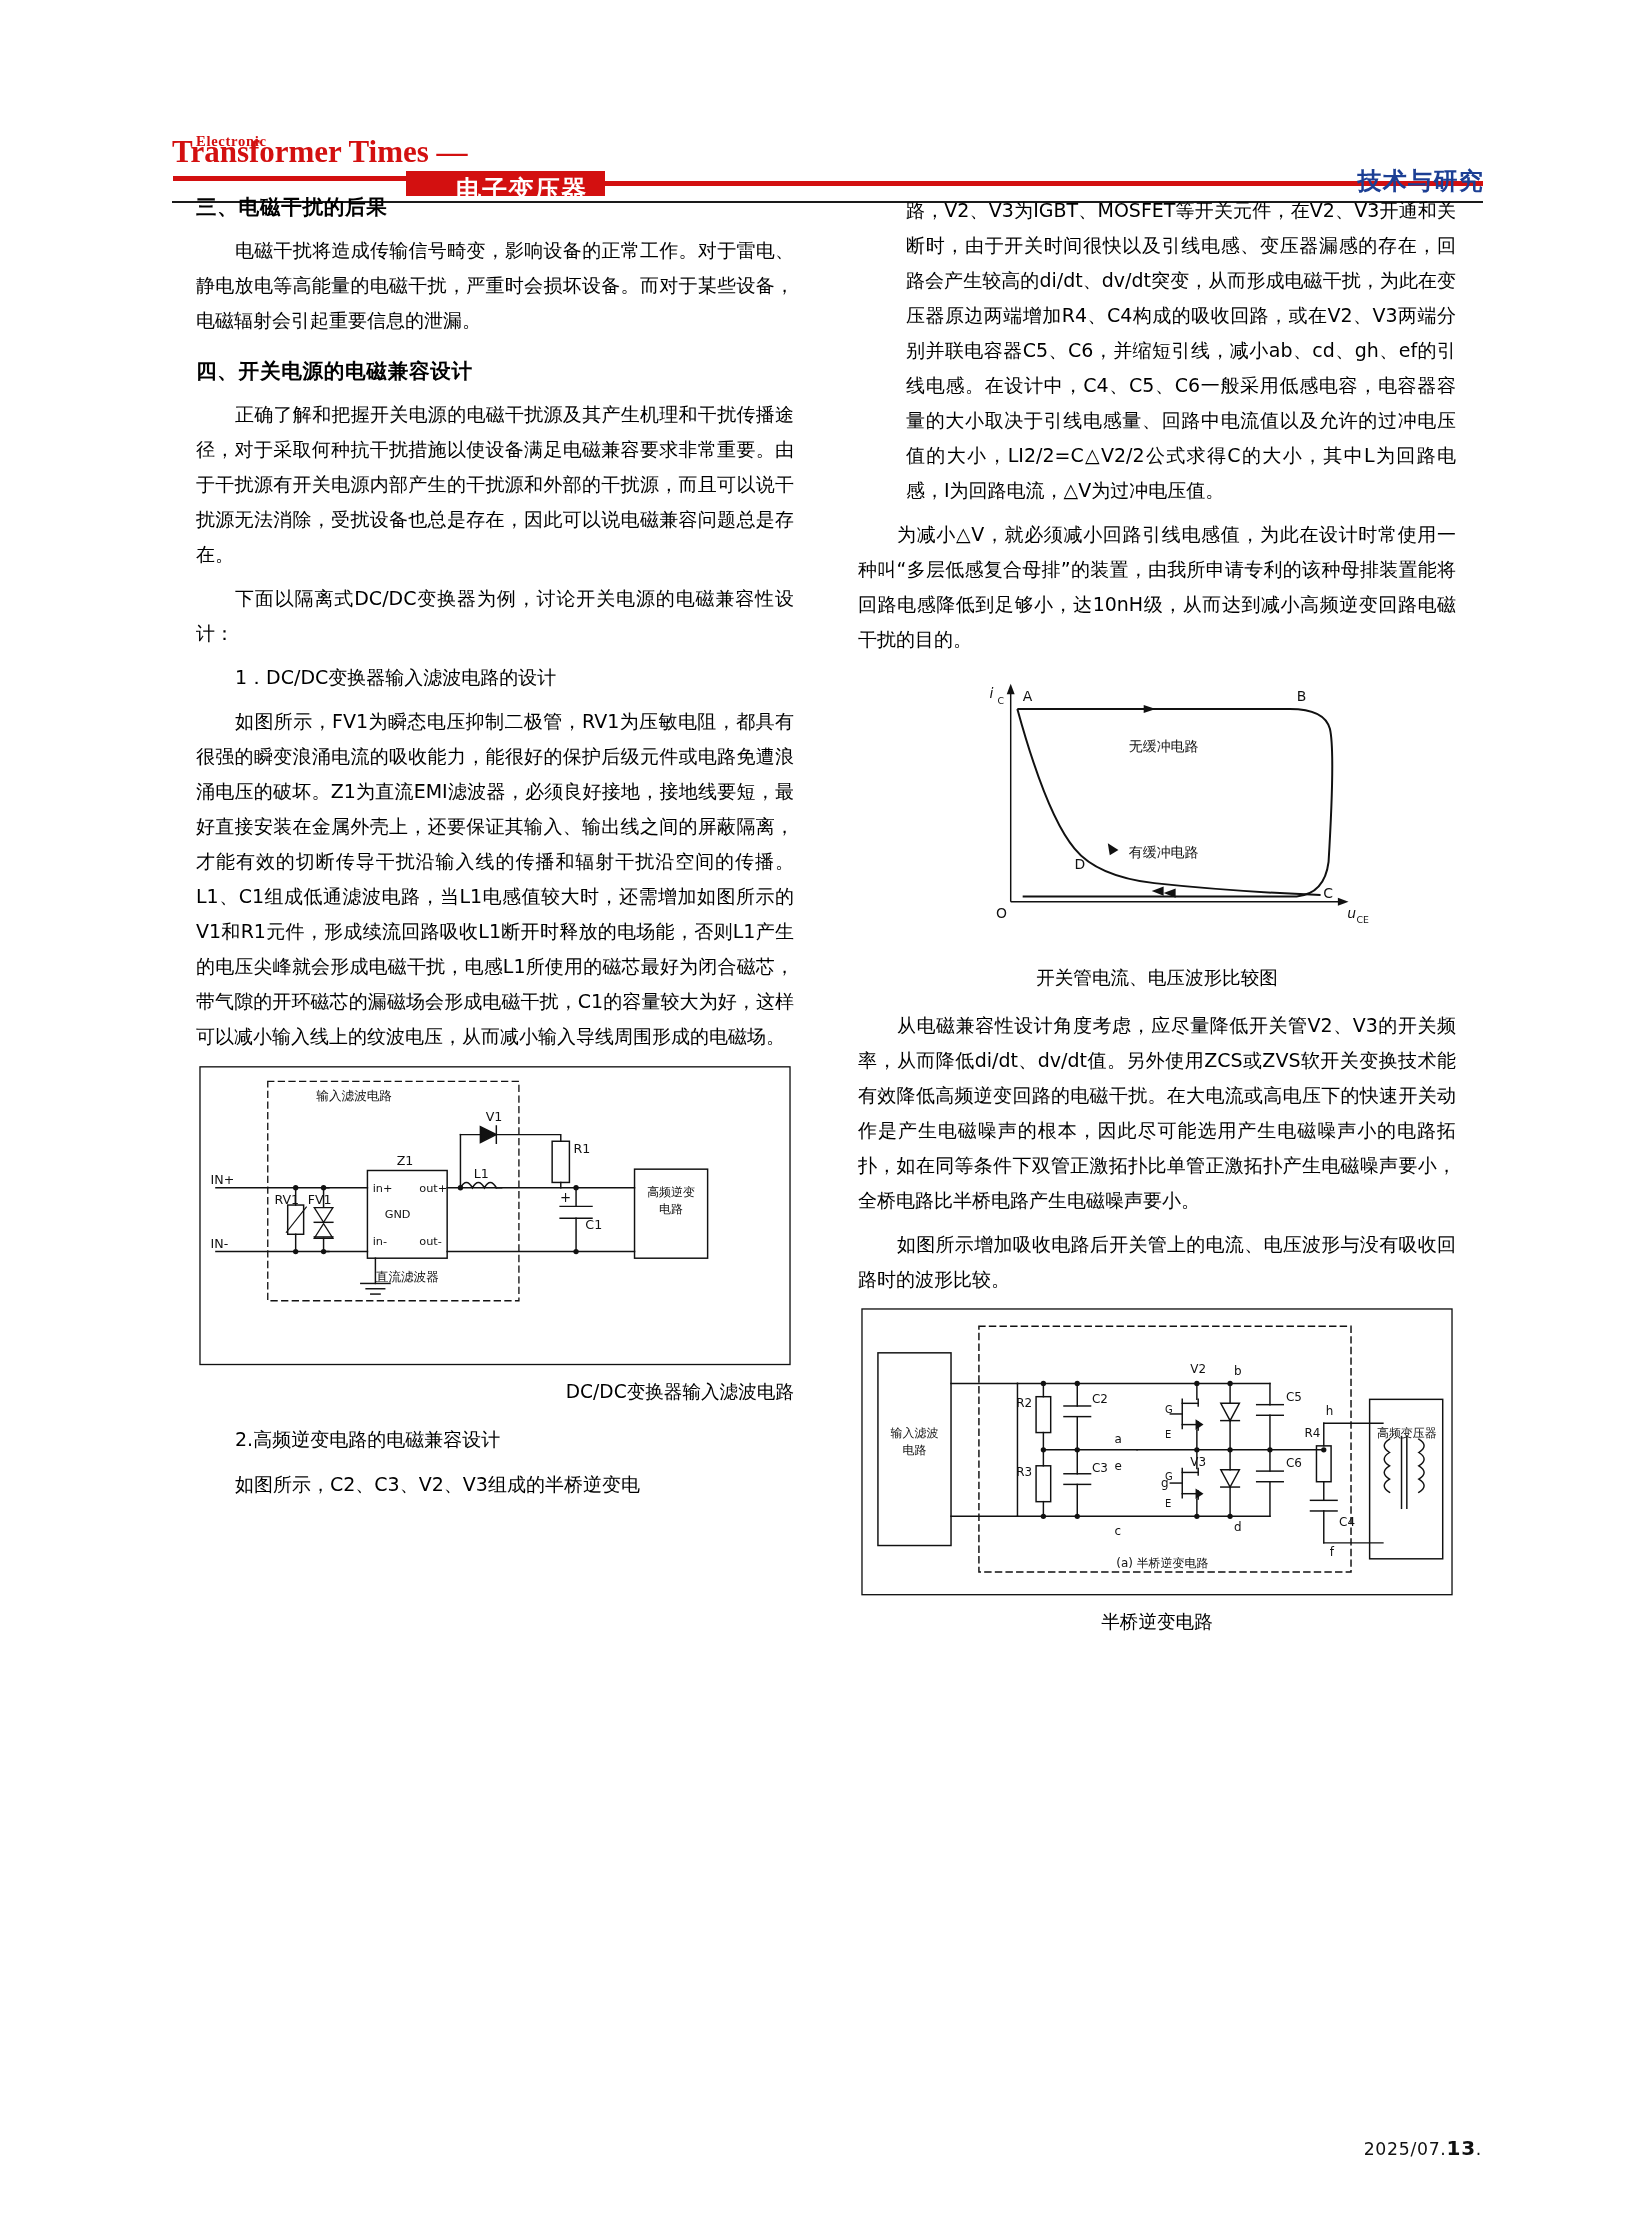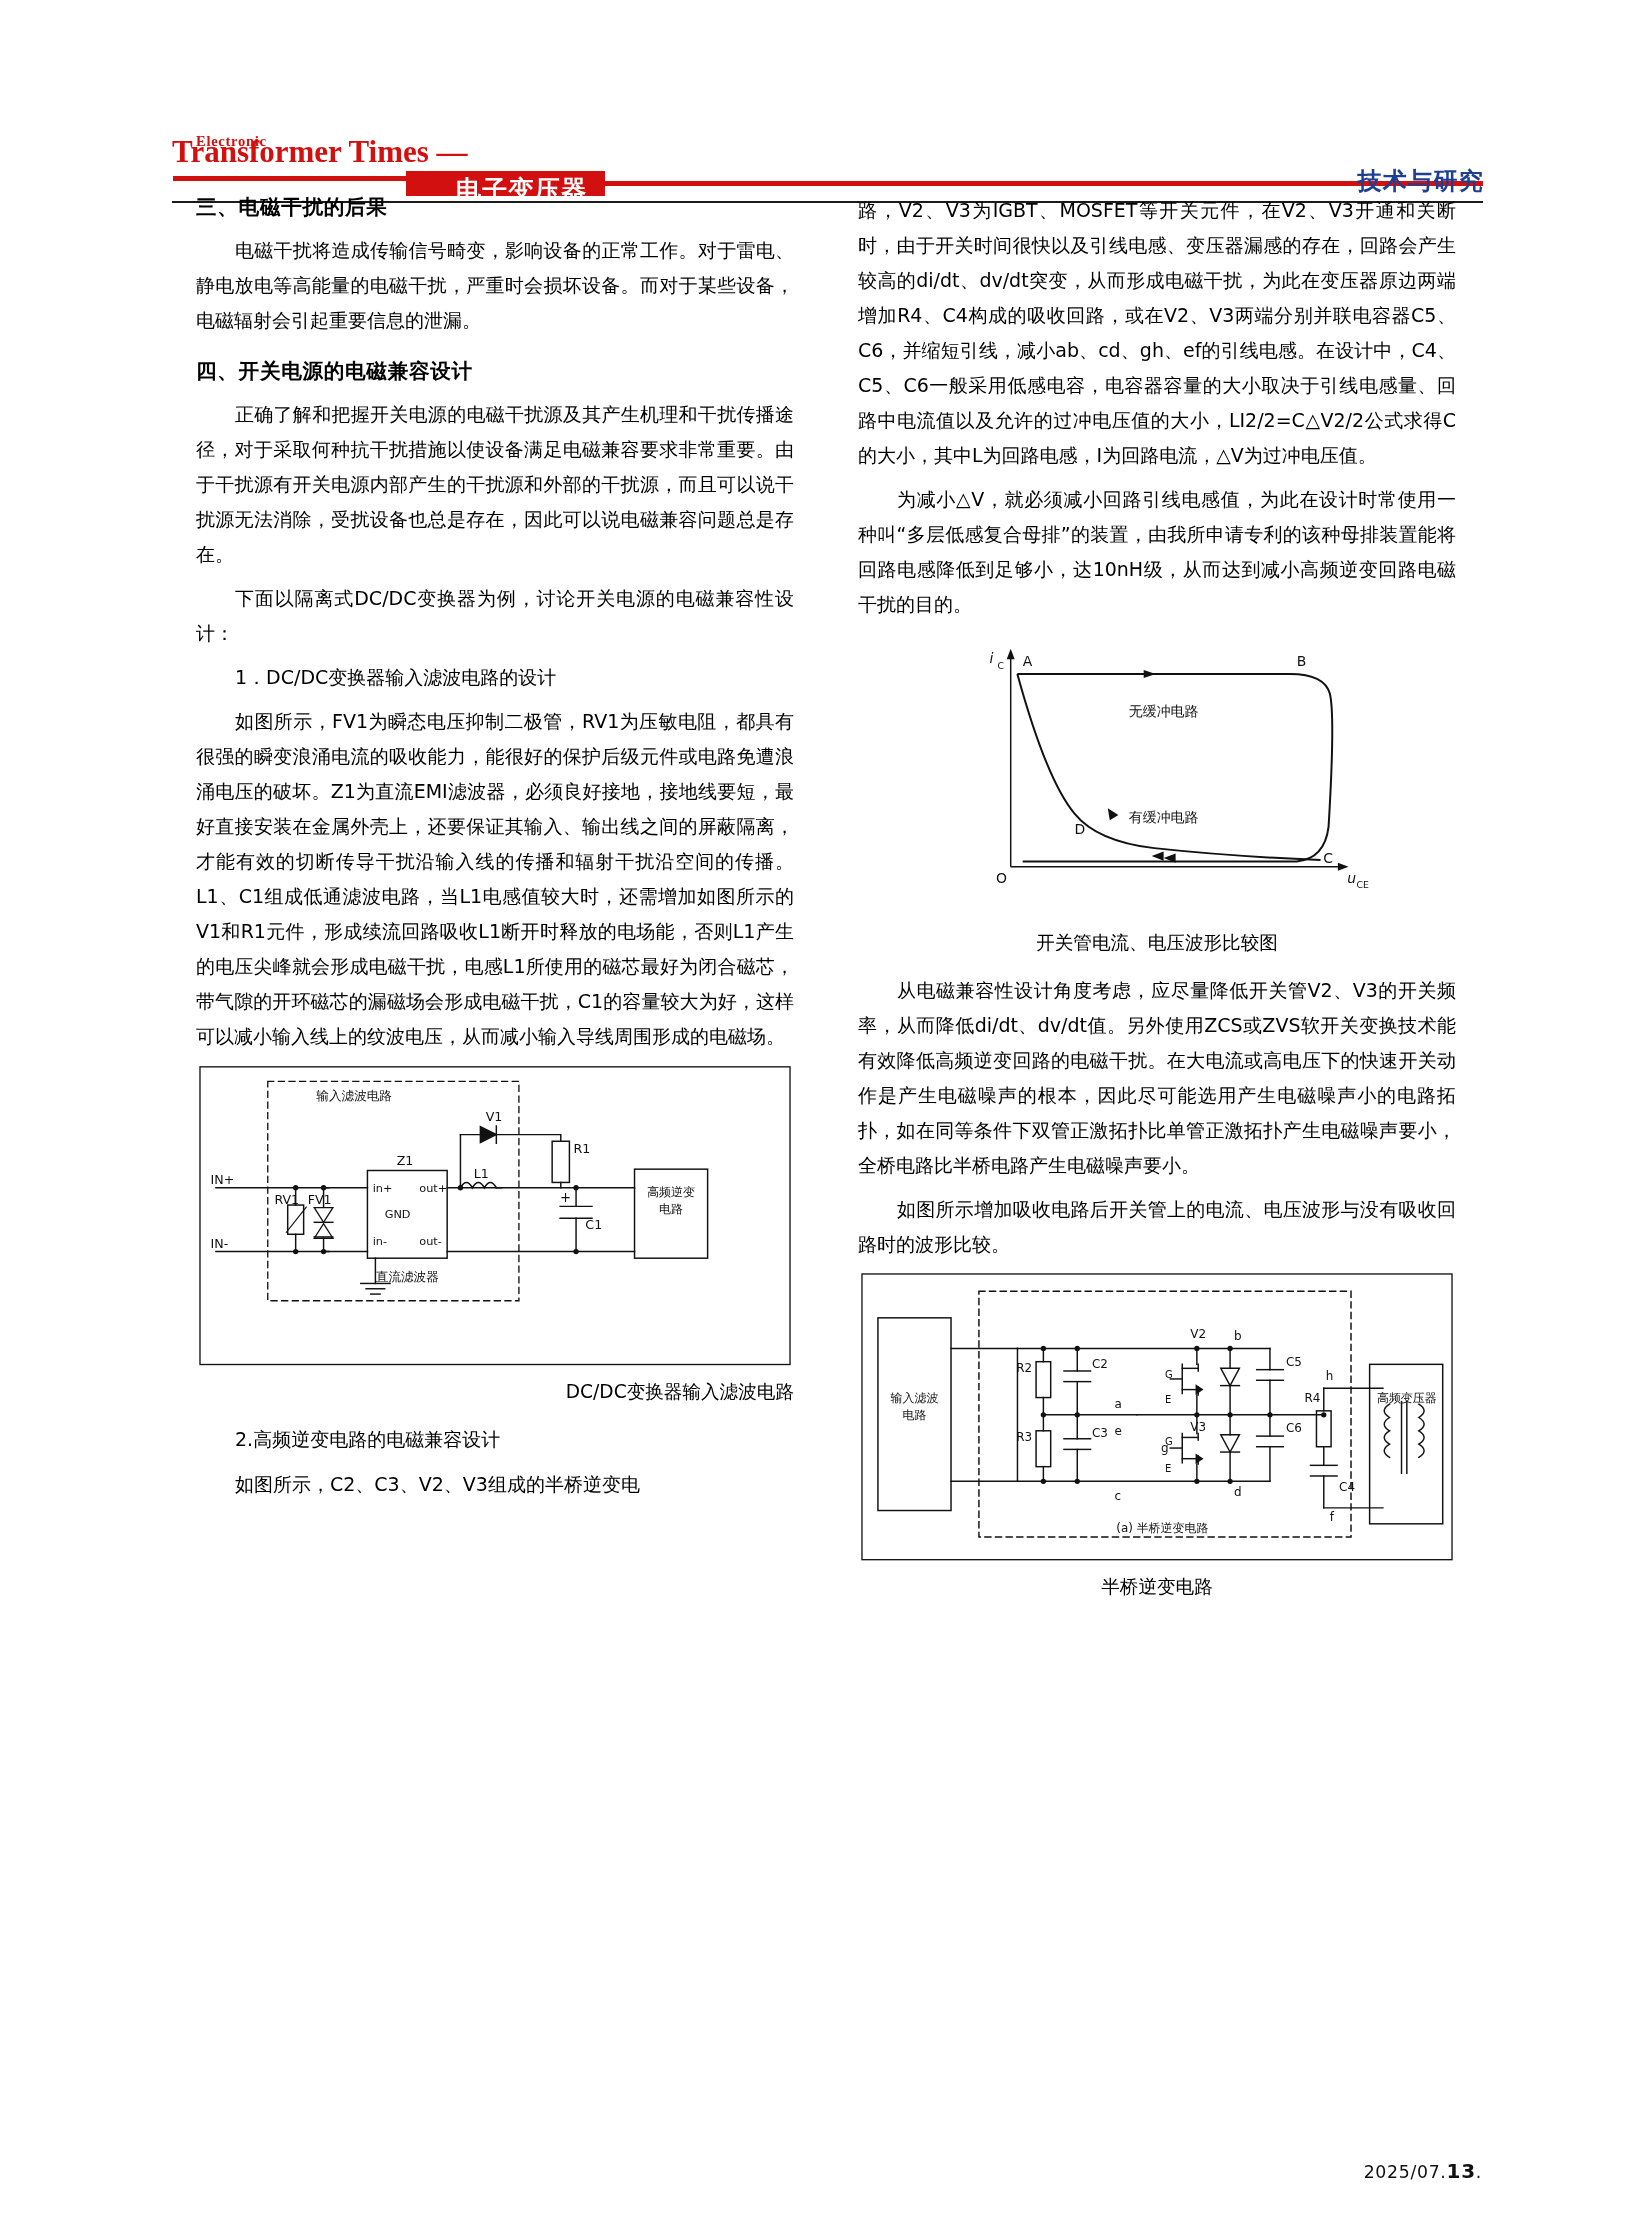--- a/index.html
+++ b/index.html
@@ -133,21 +133,21 @@
   p.body {
     font-family: "DejaVu Sans", sans-serif;
     font-size: 19px;
     line-height: 35px;
     margin: 0 0 9.3px 0;
     text-align: justify;
     text-justify: inter-ideograph;
     text-indent: 39px;
     color: #000;
   }
-  p.body.noindent { text-indent: 0; }
+  p.body.noindent { text-indent: 0; margin-left: 48px; }
   .gap-s { height: 9.3px; }
 
   
   .fig-caption {
     font-family: "DejaVu Sans", sans-serif;
     font-size: 18.6px;
     text-align: center;
     margin: 9.3px 0 17.3px 0;
     color: #000;
   }
@@ -165,21 +165,21 @@
     width: 426px;
     height: 286px;
     margin: 12px auto 0 auto;
     position: relative;
   }
 
   
   .footer {
     position: absolute;
     right: 168px;
-    bottom: 56px;
+    bottom: 79px;
     font-family: "DejaVu Sans", sans-serif;
     font-size: 17.3px;
     color: #111;
     letter-spacing: 0.7px;
   }
   .footer .pg {
     font-size: 20px;
     font-weight: bold;
   }
 

